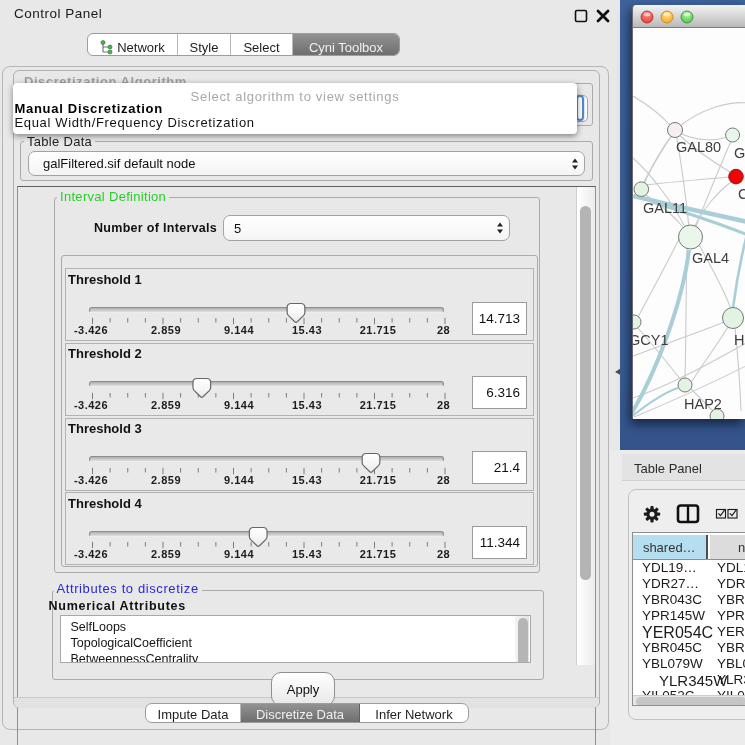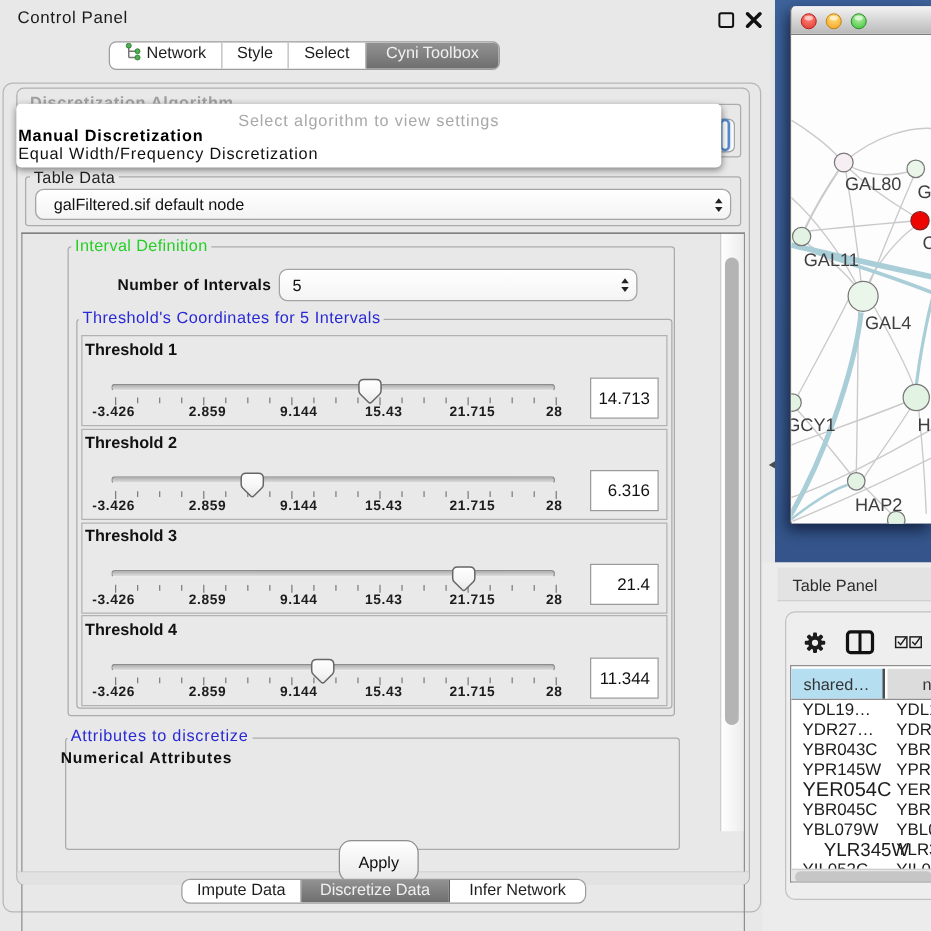--- a/index.html
+++ b/index.html
@@ -1,19 +1,19 @@
 <!DOCTYPE html>
 <html><head><meta charset="utf-8">
 <style>
 *{margin:0;padding:0;box-sizing:border-box}
 html,body{width:745px;height:745px;overflow:hidden}
 body{font-family:"Liberation Sans",sans-serif;background:#e8e8e8;position:relative}
 .abs{position:absolute}
 .seg{position:absolute;display:flex;background:#fff;border:1px solid #9d9d9d;border-radius:6px;overflow:hidden}
-.seg div{display:flex;align-items:flex-start;justify-content:center;font-size:13px;color:#1d1d1d;border-right:1px solid #b9b9b9}
+.seg div{display:flex;align-items:flex-end;justify-content:center;font-size:13px;color:#1d1d1d;border-right:1px solid #b9b9b9}
 .seg div:last-child{border-right:none}
 .seg .sel{background:linear-gradient(#929292,#6e6e6e);color:#f0f0f0;border-right:1px solid #5f5f5f}
 .combo{position:absolute;background:linear-gradient(#ffffff,#f4f4f4);border:1px solid #a3a3a3;border-radius:7px;font-size:13px;color:#111;display:flex;align-items:center}
 .carr{position:absolute;right:5.5px;top:50%;transform:translateY(-50%);width:7px;height:11px}
 .carr:before,.carr:after{content:"";position:absolute;left:0;width:0;height:0;border-left:3.5px solid transparent;border-right:3.5px solid transparent}
 .carr:before{top:0;border-bottom:4.5px solid #222}
 .carr:after{bottom:0;border-top:4.5px solid #222}
 .grp{position:absolute;border:1px solid #ababab;border-radius:3px}
 .gtit{position:absolute;background:#e8e8e8;padding:0 3px;font-size:12px;line-height:13px;white-space:nowrap}
 .tbox{position:absolute;left:46.5px;width:469px;height:73px;border:1px solid #b2b2b2;background:#e9e9e9}
@@ -53,21 +53,20 @@
 <div class="abs" style="left:14.5px;top:101px;font-size:13px;letter-spacing:.7px;font-weight:bold;color:#000;z-index:51">Manual Discretization</div>
 <div class="abs" style="left:14.5px;top:114.5px;font-size:13px;letter-spacing:.65px;color:#111;z-index:51">Equal Width/Frequency Discretization</div>
 <div class="abs" style="left:17px;top:186px;width:579px;height:620px;border:1px solid #8f8f8f;border-top:1.5px solid #5f5f5f;overflow:hidden">
 <div class="abs" style="right:0;top:0;width:19px;height:478px;background:linear-gradient(to right,#ffffff,#ececec);border-left:1px solid #cfcfcf"></div>
 <div class="abs" style="right:4px;top:19px;width:11px;height:374px;background:#b4b4b4;border-radius:6px"></div>
 <div class="grp" style="left:36px;top:10px;width:486px;height:376px"></div>
 <div class="gtit" style="left:39px;top:3px;font-size:13px;letter-spacing:.3px;color:#25d025">Interval Definition</div>
 <div class="abs" style="left:76px;top:33.5px;font-size:12.5px;letter-spacing:.3px;font-weight:bold;color:#111">Number of Intervals</div>
 <div class="combo" style="left:205px;top:28px;width:287px;height:26px;padding-left:10px">5<span class="carr"></span></div>
 <div class="grp" style="left:43px;top:68px;width:477px;height:312px"></div>
-<div class="gtit" style="left:45px;top:60px;font-size:13px;letter-spacing:.4px;color:#2929d4">Threshold's Coordinates for 5 Intervals</div>
 <div class="tbox" style="top:81px">
       <div class="tlab">Threshold 1</div>
       <div class="track"></div>
       <svg class="abs" style="left:0;top:0" width="469" height="73" viewBox="0 0 469 73">
         <path d="M26.50 48.8 v6.4 M44.12 49 v4.5 M61.75 49 v4.5 M79.38 49 v4.5 M97.00 48.8 v6.4 M114.62 49 v4.5 M132.25 49 v4.5 M149.88 49 v4.5 M167.50 48.8 v6.4 M185.12 49 v4.5 M202.75 49 v4.5 M220.38 49 v4.5 M238.00 48.8 v6.4 M255.62 49 v4.5 M273.25 49 v4.5 M290.88 49 v4.5 M308.50 48.8 v6.4 M326.12 49 v4.5 M343.75 49 v4.5 M361.38 49 v4.5 M379.00 48.8 v6.4" stroke="#7d7d7d" stroke-width="1"></path>
         <path transform="translate(230.0,34)" d="M-8.85,9.5 L-8.85,4.5 Q-8.85,0.5 -4.85,0.5 L4.85,0.5 Q8.85,0.5 8.85,4.5 L8.85,9.5 Q8.85,11.2 7.5,12.6 L1.2,18.8 Q0,19.9 -1.2,18.8 L-7.5,12.6 Q-8.85,11.2 -8.85,9.5 Z" fill="url(#thg)" stroke="#666" stroke-width="1.2"></path>
         <defs>
           <linearGradient id="thg" x1="0" y1="0" x2="0" y2="1">
             <stop offset="0" stop-color="#ffffff"></stop>
             <stop offset="0.55" stop-color="#f6f6f6"></stop>
@@ -145,20 +144,25 @@
       <div class="tick" style="left:100.5px">2.859</div>
       <div class="tick" style="left:173.5px">9.144</div>
       <div class="tick" style="left:241.5px">15.43</div>
       <div class="tick" style="left:312.5px">21.715</div>
       <div class="tick" style="left:378px">28</div>
       <div class="tval">11.344</div>
     </div>
 <div class="grp" style="left:34px;top:403px;width:492px;height:90px"></div>
 <div class="gtit" style="left:35.5px;top:395px;font-size:13px;letter-spacing:.6px;color:#2929d4">Attributes to discretize</div>
 <div class="abs" style="left:30.5px;top:411.5px;font-size:12.5px;letter-spacing:.75px;font-weight:bold;color:#111">Numerical Attributes</div>
+<div class="abs" style="left:42px;top:428px;width:471px;height:48px;background:#fff;border:1px solid #a8a8a8;font-size:12.5px;color:#151515;overflow:hidden">
+      <div style="padding:2.5px 0 0 9.5px;line-height:16px">SelfLoops<br>TopologicalCoefficient<br>BetweennessCentrality</div>
+      <div class="abs" style="right:1px;top:0;width:14px;height:48px;background:linear-gradient(to right,#f4f4f4,#e2e2e2)"></div>
+      <div class="abs" style="right:2.5px;top:2px;width:10px;height:46px;background:#b5b5b5;border-radius:5px 5px 0 0"></div>
+    </div>
 </div>
 <div class="abs" style="left:14px;top:697px;width:585px;height:11px;background:#e2e2e2;border-top:1px solid #c9c9c9;border-radius:0 0 6px 6px"></div>
 <div class="abs" style="left:271px;top:672px;width:64px;height:34px;background:linear-gradient(#ffffff,#e8e8e8);border:1px solid #8f8f8f;border-radius:10px;font-size:13px;color:#111;display:flex;align-items:center;justify-content:center">Apply</div>
 <div class="seg" style="left:145px;top:703px;height:20px;border-radius:7px">
     <div style="width:95px">Impute Data</div>
     <div class="sel" style="width:119px">Discretize Data</div>
     <div style="width:108px">Infer Network</div>
   </div>
 <svg class="abs" style="left:614px;top:368px" width="7" height="8" viewBox="0 0 7 8">
     <path d="M6.5 0.5 L1 4 L6.5 7 Z" fill="#4d4d4d"></path>

